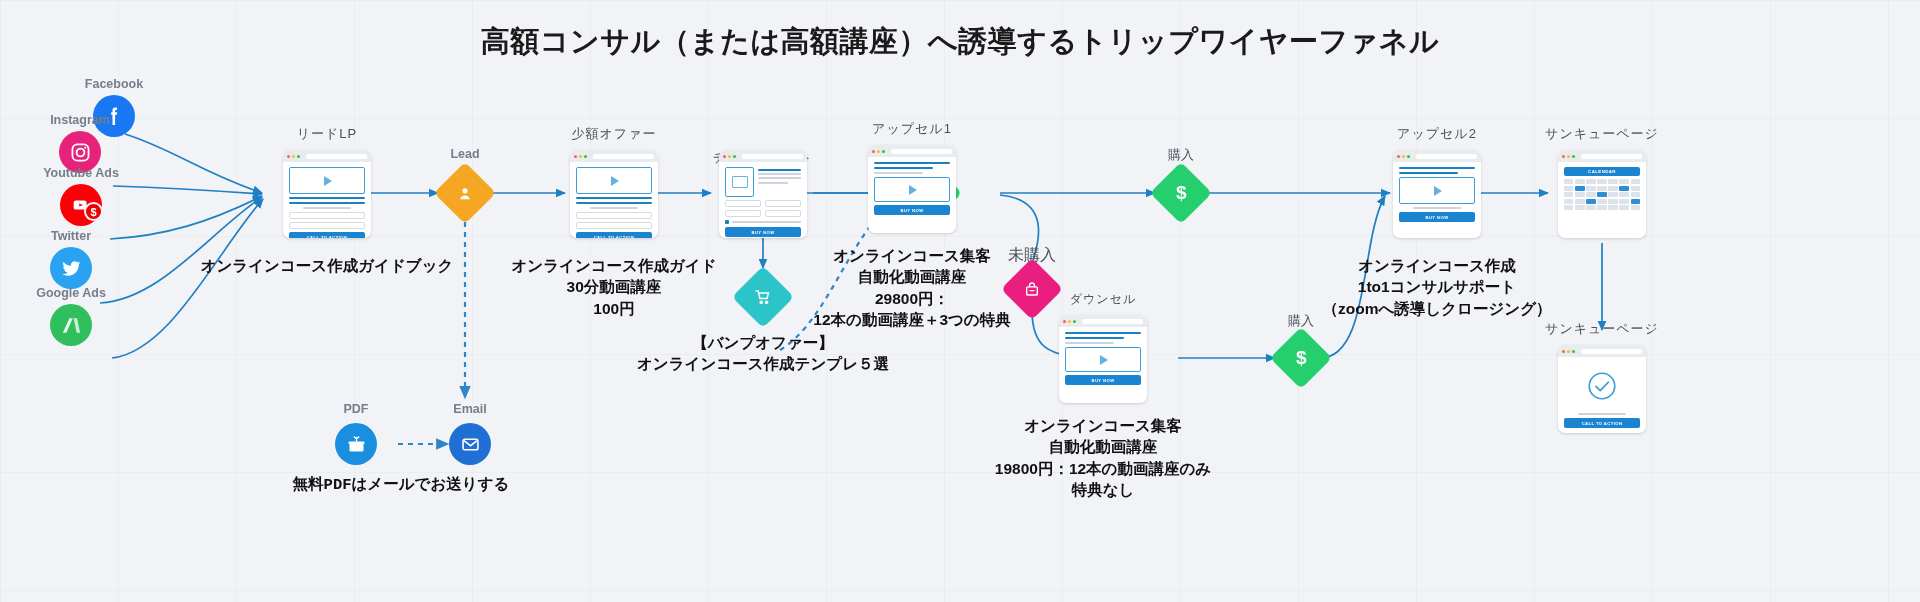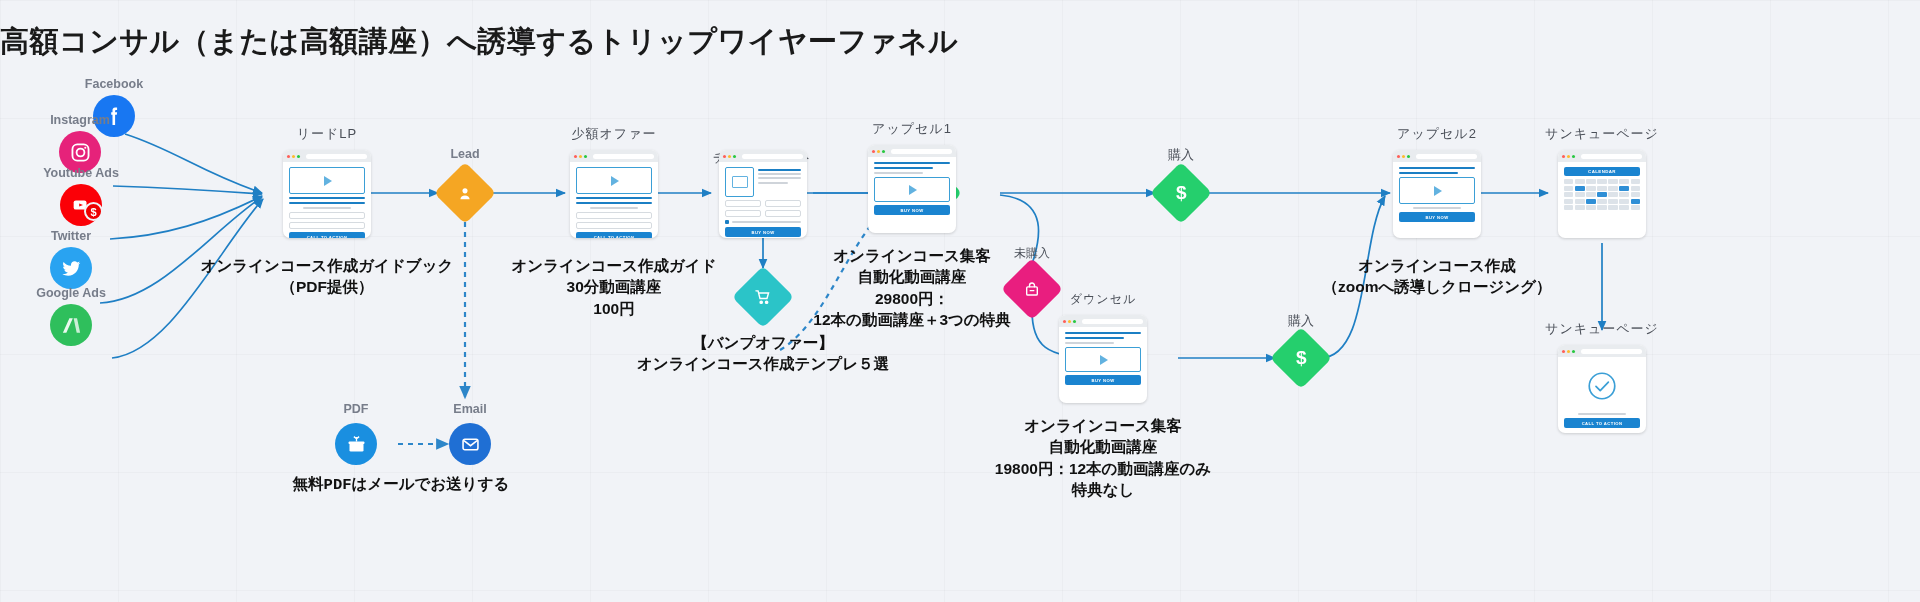--- a/index.html
+++ b/index.html
@@ -17,21 +17,21 @@
     background-image:
       linear-gradient(to right, rgba(0,0,0,0.022) 1px, transparent 1px),
       linear-gradient(to bottom, rgba(0,0,0,0.022) 1px, transparent 1px);
     background-size:118px 118px;
     pointer-events:none;
   }
   #wires { position:absolute; inset:0; pointer-events:none; }
 
   .title {
     position:absolute; top:22px; left:0; width:1920px;
-    text-align:left;
+    text-align:center;
     font-size:29px; font-weight:bold; color:#1a1a1a;
     letter-spacing:0.5px;
   }
 
   .node { position:absolute; }
 
   
   .cap {
     position:absolute; width:220px; left:50%; transform:translateX(-50%);
     text-align:center; font-size:12.5px; color:#777d8a; font-weight:bold;
@@ -238,21 +238,20 @@
       <div class="ln"></div>
       <div class="ln"></div>
       <div class="ln g s"></div>
       <div class="inp"></div>
       <div class="inp"></div>
       <div class="cta">CALL TO ACTION</div>
     </div>
   </div>
   <div class="btxt" style="top:105px;">
     <div>オンラインコース作成ガイドブック</div>
-    <div>（PDF提供）</div>
   </div>
 </div>
 
 <div class="node" style="left:443px;top:171px;width:44px;">
   <div class="cap" style="top:-24px;">Lead</div>
   <div class="dia orange" style="left:0;top:0;">
     <span>
         <svg width="17" height="17" viewBox="0 0 24 24" fill="#fff">
           <circle cx="12" cy="8" r="3.6"></circle>
           <path d="M5.5 20c0-3.6 2.9-5.6 6.5-5.6s6.5 2 6.5 5.6z"></path>
@@ -399,21 +398,21 @@
 </div>
 
 <div class="node" style="left:1159px;top:171px;width:44px;">
   <div class="cap" style="top:-25px;font-size:13px;color:#4a4f58;font-weight:normal;">購入</div>
   <div class="dia green" style="left:0;top:0;">
     <span style="color:#fff;font-size:19px;font-weight:bold;">$</span>
   </div>
 </div>
 
 <div class="node" style="left:1010px;top:267px;width:44px;">
-  <div class="cap" style="top:-22px;font-size:12px;color:#4a4f58;font-weight:normal;">未購入</div>
+  <div class="cap" style="top:-22px;font-size:16px;color:#4a4f58;font-weight:normal;">未購入</div>
   <div class="dia pink" style="left:0;top:0;">
     <span>
         <svg width="17" height="17" viewBox="0 0 24 24" fill="none" stroke="#fff" stroke-width="2" stroke-linecap="round">
           <rect x="4.5" y="8" width="15" height="11.5" rx="1.6"></rect>
           <path d="M8.5 8V6a3.5 3.5 0 0 1 7 0v2"></path>
           <path d="M9.5 13.3h5"></path>
         </svg>
       </span>
   </div>
 </div>
@@ -466,20 +465,21 @@
       <div class="ln" style="width:78%"></div>
       <div class="vid" style="height:27px">
           <span class="play"></span>
         </div>
       <div class="ln g s"></div>
       <div class="cta">BUY NOW</div>
     </div>
   </div>
   <div class="btxt" style="top:105px;">
     <div>オンラインコース作成</div>
+    <div>1to1コンサルサポート</div>
     <div>（zoomへ誘導しクロージング）</div>
   </div>
 </div>
 
 <div class="node" style="left:1558px;top:150px;width:88px;">
   <div class="cap cap-jp" style="top:-25px;">サンキューページ</div>
   <div class="browser" style="left:0;top:0;">
     <div class="bbar">
       <span class="dot d1"></span>
       <span class="dot d2"></span>

